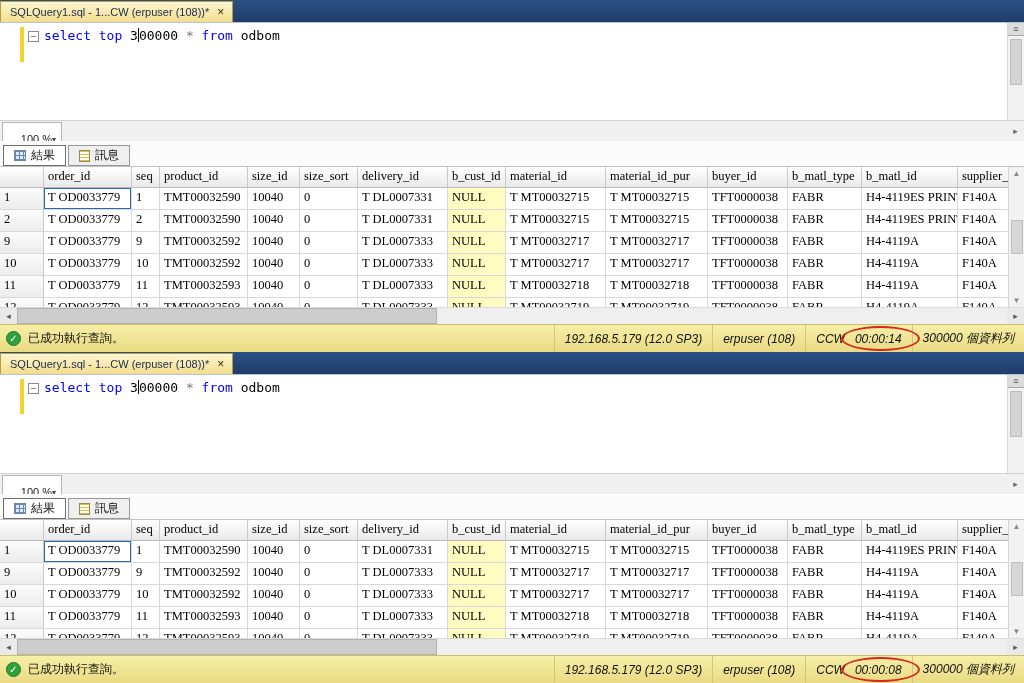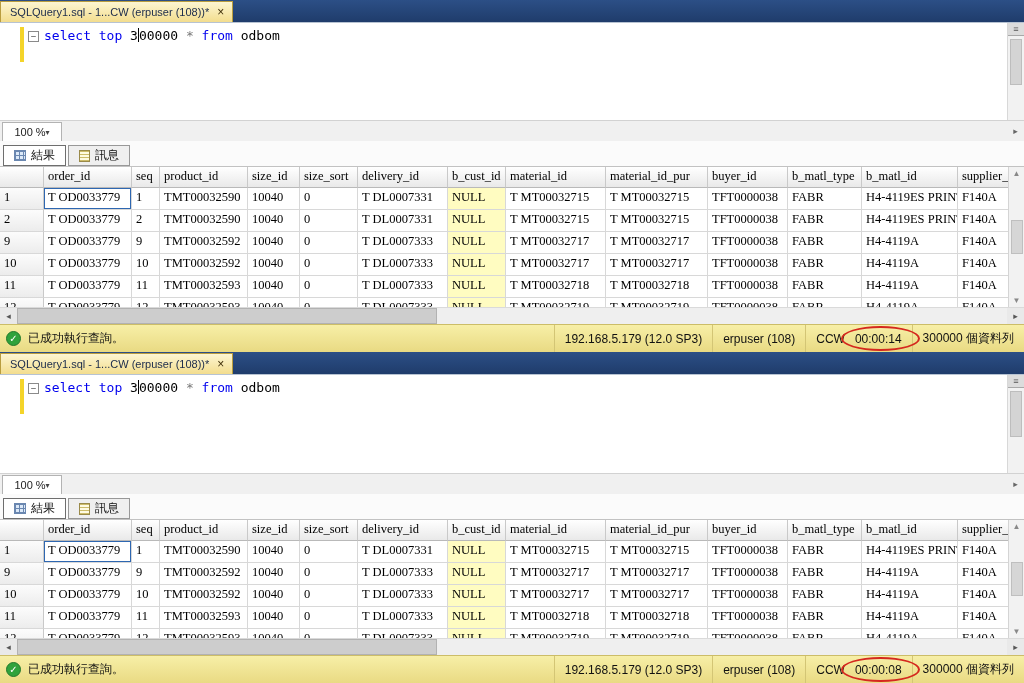--- a/index.html
+++ b/index.html
@@ -33,21 +33,21 @@
   .editor-vscroll { position:absolute; right:0; top:0; bottom:0; width:17px; background:#f2f2f2;
     border-left:1px solid #d8d8d8; }
   .splitter-grip { height:13px; background:#dcdcdc; border-bottom:1px solid #a8a8a8;
     display:flex; align-items:center; justify-content:center; font-size:9px; color:#555; }
   .ev-thumb { margin:3px 2px 0 2px; height:46px; background:#d4d4d4; border:1px solid #bdbdbd; }
 
   
   .zoomrow { height:21px; flex:none; display:flex; align-items:stretch; background:#f0f0f0;
     border-top:1px solid #d2d2d2; }
   .zoom-select { width:60px; margin:1px 2px; background:#fff; border:1px solid #b3b3b3;
-    display:flex; align-items:center; justify-content:center; padding:9px 5px;
+    display:flex; align-items:center; justify-content:flex-end; padding:16px 5px;
     font-size:11px; color:#222; }
   .zoom-dd { font-size:8px; color:#444; }
   .editor-hscroll { flex:1; position:relative; background:#f0f0f0; }
   .eh-right { position:absolute; right:0; top:0; bottom:0; width:17px; display:flex;
     align-items:center; justify-content:center; font-size:9px; color:#666; }
 
   
   .rtabs { height:25px; flex:none; display:flex; align-items:flex-end; padding:2px 0 0 3px;
     background:#fbfbfb; }
   .rtab { display:flex; align-items:center; gap:5px; height:21px; padding:0 10px;
@@ -90,21 +90,21 @@
   .gh-track { flex:1; }
 
   
   .statusbar { height:28px; flex:none; display:flex; align-items:center; gap:7px;
     padding:0 0 0 6px; background:linear-gradient(#f7efa7,#e9da83); border-top:1px solid #ccbd68;
     font-size:12px; color:#111; }
   .ok-icon { width:15px; height:15px; flex:none; border-radius:50%; background:#2fa23c;
     border:1px solid #23782c; color:#fff; font-size:10px; line-height:14px; text-align:center; }
   .status-right { margin-left:auto; display:flex; align-items:center; height:100%; }
   .sseg { display:flex; align-items:center; height:100%; padding:8px 10px; white-space:nowrap;
-    border-left:1px solid #d3c575; }
+    border-left:1px solid #d3c575;font-style:italic; }
   .sseg.db { padding-right:4px; border-right:none; }
   .sseg.time { position:relative; padding-left:6px; border-left:none; }
   .ellipse { position:absolute; left:-8px; right:-8px; top:1px; bottom:1px;
     border:2px solid #d5281e; border-radius:50%; pointer-events:none; }
 </style>
 </head>
 <body>
 
 <div class="panel p0">
   <div class="tabbar">

